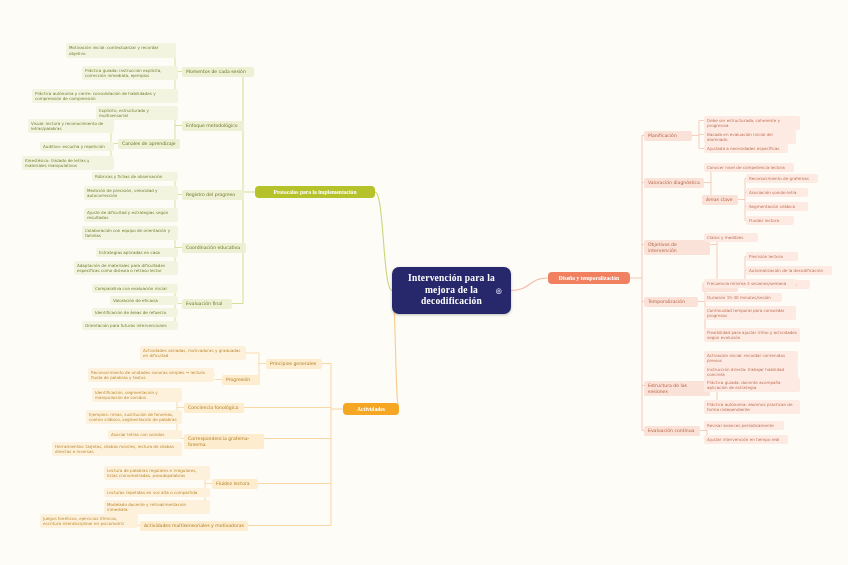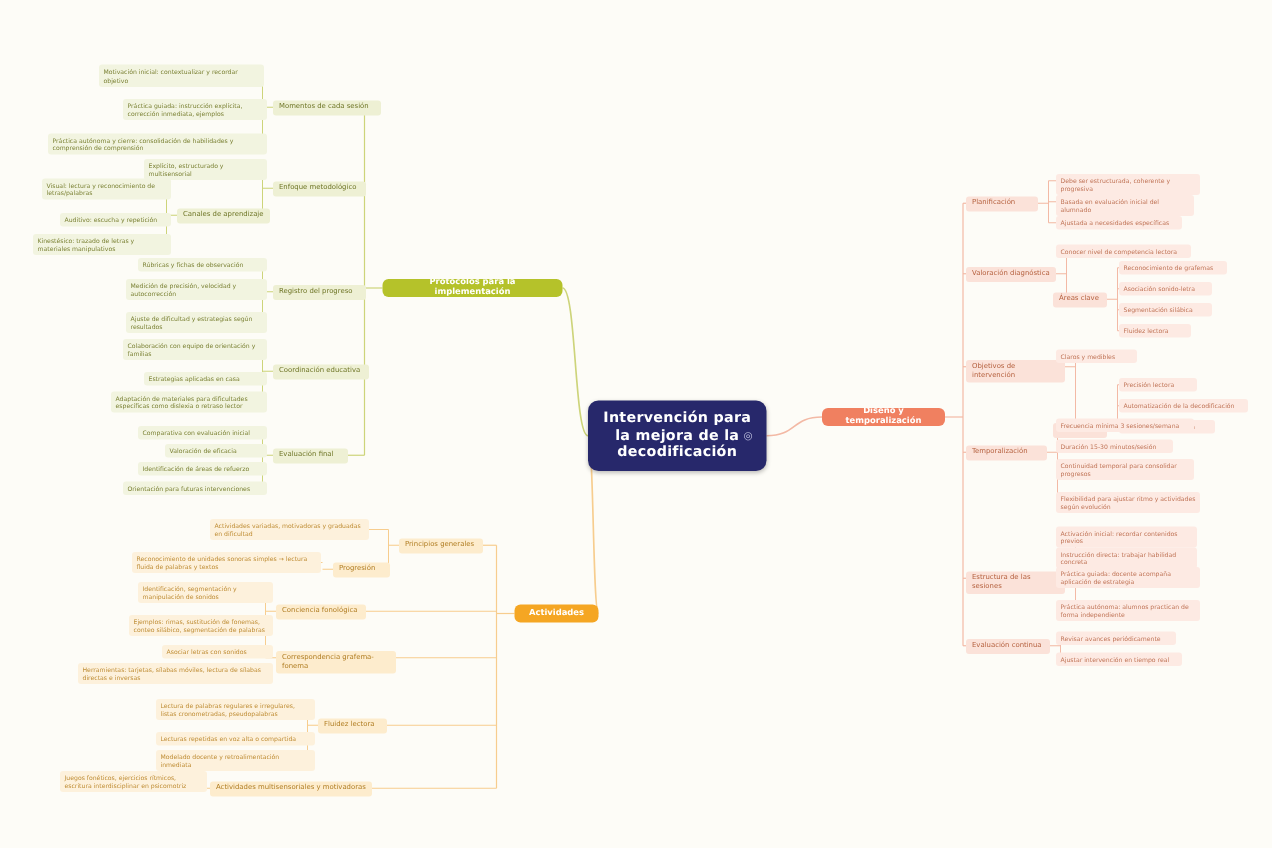--- a/index.html
+++ b/index.html
@@ -71,21 +71,21 @@
   
   .leaf{
     font-size:4.1px;
     padding:2px 3px;
     border-radius:2px;
   }
   .leaf.green{background:#f2f4e0;color:#7b8235;}
   .leaf.coral{background:#fdeae3;color:#c07558;}
   .leaf.amber{background:#fdf1dc;color:#bf8d35;}
   .align-l{justify-content:flex-start;text-align:left;}
-  .align-c{justify-content:center;text-align:center;}
+  .align-c{justify-content:center;text-align:center;font-family:Liberation Serif, serif;}
 </style>
 </head>
 <body>
 
 <div id="canvas">
   <svg class="links" id="links">
       <path d="M 392 290.5 C 382.65 290.5, 384.35 192, 375 192" fill="none" stroke="#cdd47a" stroke-width="1.1"></path>
       <path d="M 243 71.5 V 303.5" stroke="#cdd47a" stroke-width="0.8" fill="none"></path>
       <path d="M 255 192 H 243" stroke="#cdd47a" stroke-width="0.8" fill="none"></path>
       <path d="M 243 71.5 H 254" stroke="#cdd47a" stroke-width="0.8" fill="none"></path>

